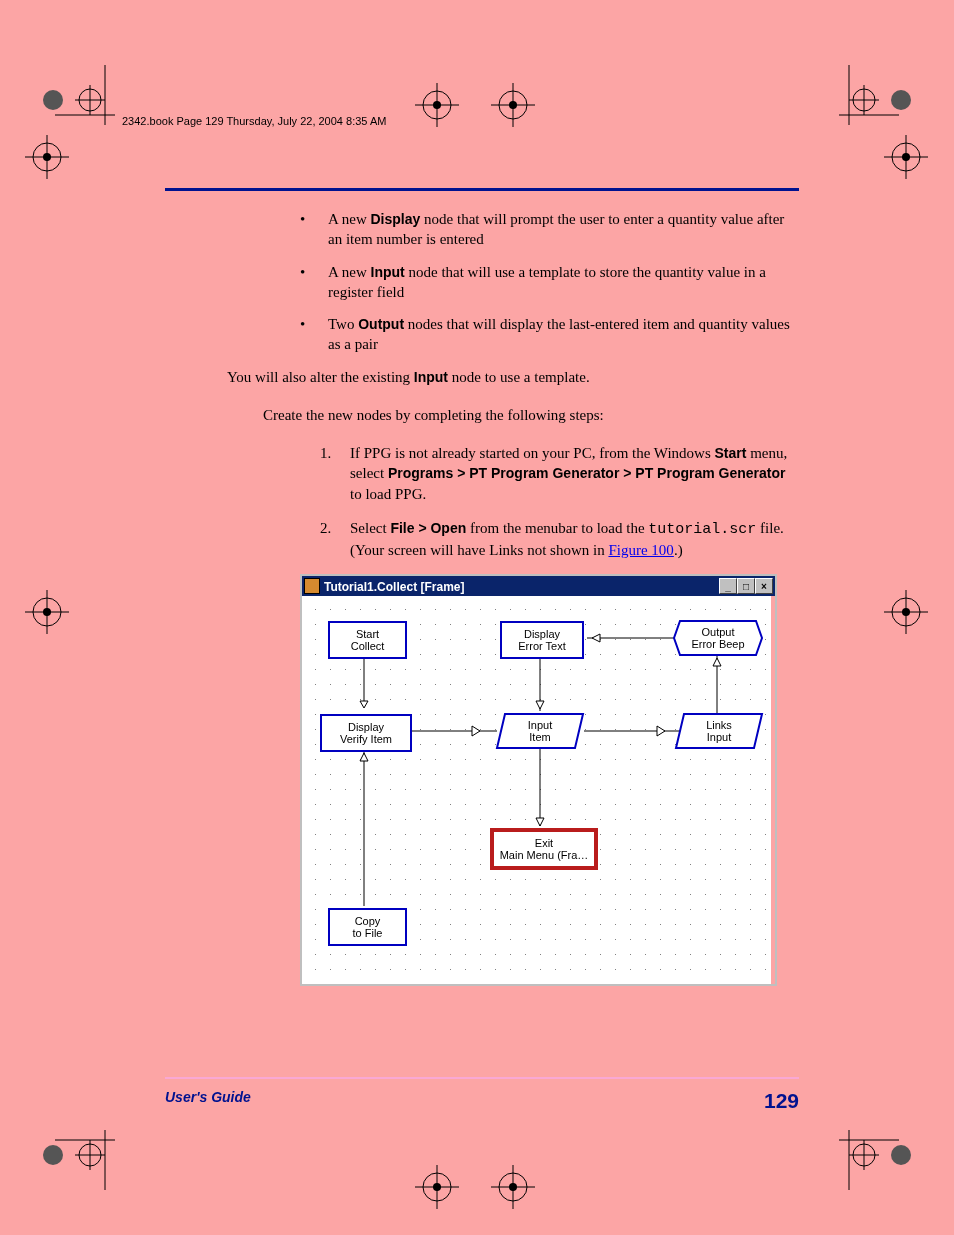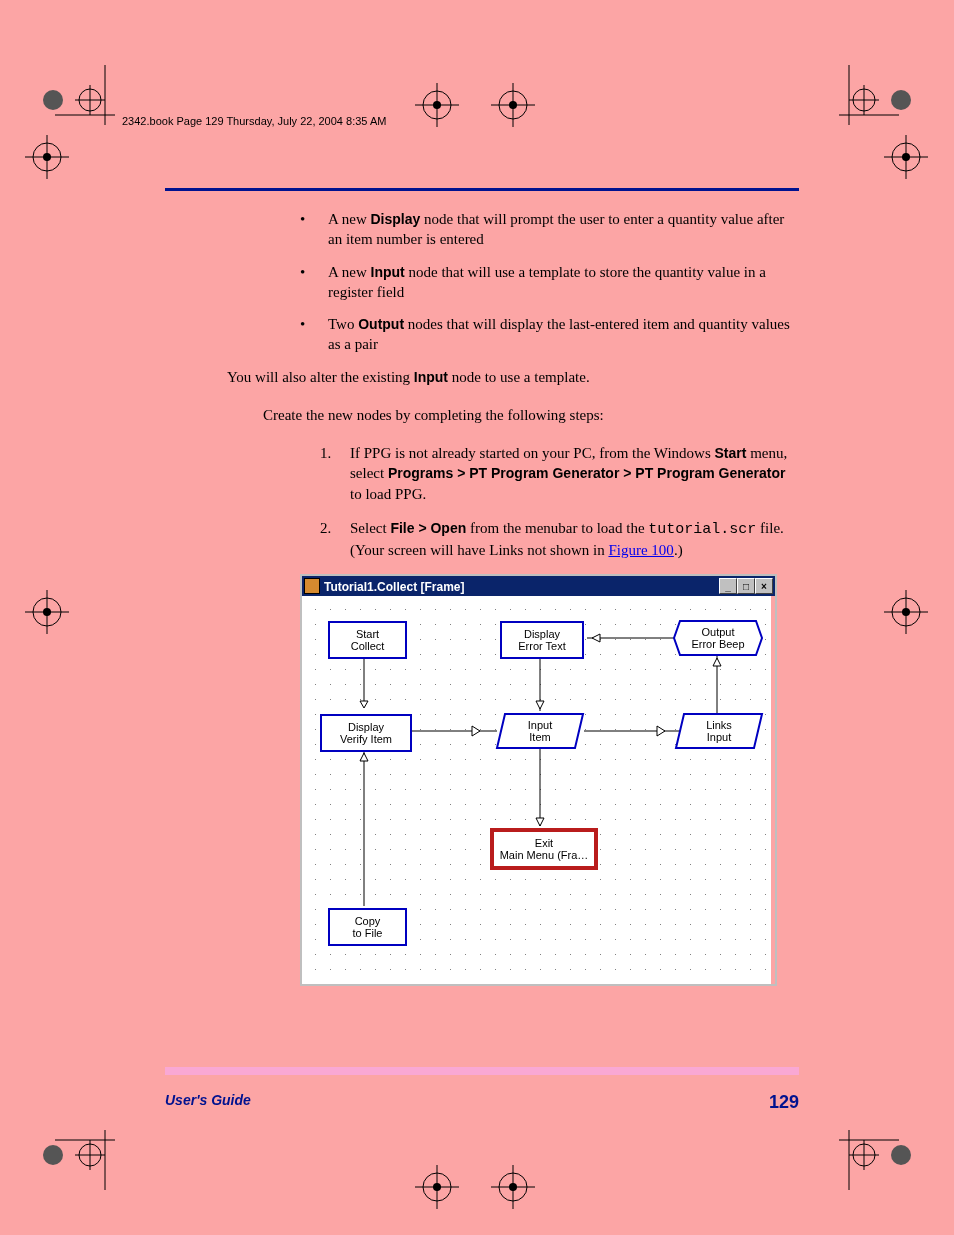--- a/index.html
+++ b/index.html
@@ -24,22 +24,22 @@
 .titlebar-left{display:flex;align-items:flex-end;gap:4px}
 .appicon{width:14px;height:14px;background:#d48a2f;border:1px solid #000;display:inline-block}
 .title-text{color:#fff;font:bold 12px Arial,sans-serif}
 .winbtns{display:flex;gap:0}
 .winbtn{width:16px;height:14px;background:#c0c0c0;border:1px solid #fff;border-right-color:#404040;border-bottom-color:#404040;display:flex;align-items:center;justify-content:center;font:bold 10px Arial;color:#000;cursor:default}
 .canvas{position:relative;width:469px;height:388px;background:#fff;overflow:hidden}
 .dot-fill{position:absolute;inset:0;background-image:radial-gradient(#808080 0.7px,transparent 0.7px);background-size:15px 15px;background-position:6px 6px}
 .node{position:absolute;background:#fff;font:11px Arial,sans-serif;text-align:center;display:flex;flex-direction:column;align-items:center;justify-content:center;line-height:1.15}
 .node.rect{border:2px solid #0000c0}
 .node.green{border:4px solid #b91c1c}
-.footer{position:absolute;bottom:122px;left:165px;right:155px;border-top:8px solid #f9a8d4;padding-top:17px;display:flex;justify-content:space-between;font:italic bold 14px Arial,sans-serif;color:#00128f}
-.footer .pn{font-size:18px;font-style:normal}
+.footer{position:absolute;bottom:122px;left:165px;right:155px;border-top:2px solid #f9a8d4;padding-top:10px;display:flex;justify-content:space-between;font:italic bold 14px Arial,sans-serif;color:#00128f}
+.footer .pn{font-size:21px;font-style:normal}
 
 .crop{position:absolute;pointer-events:none}
 .crop svg{display:block}
 </style>
 </head>
 <body>
 <div class="page">
 
 <div class="crop" style="top:65px;left:25px">
       <svg width="90" height="90">

